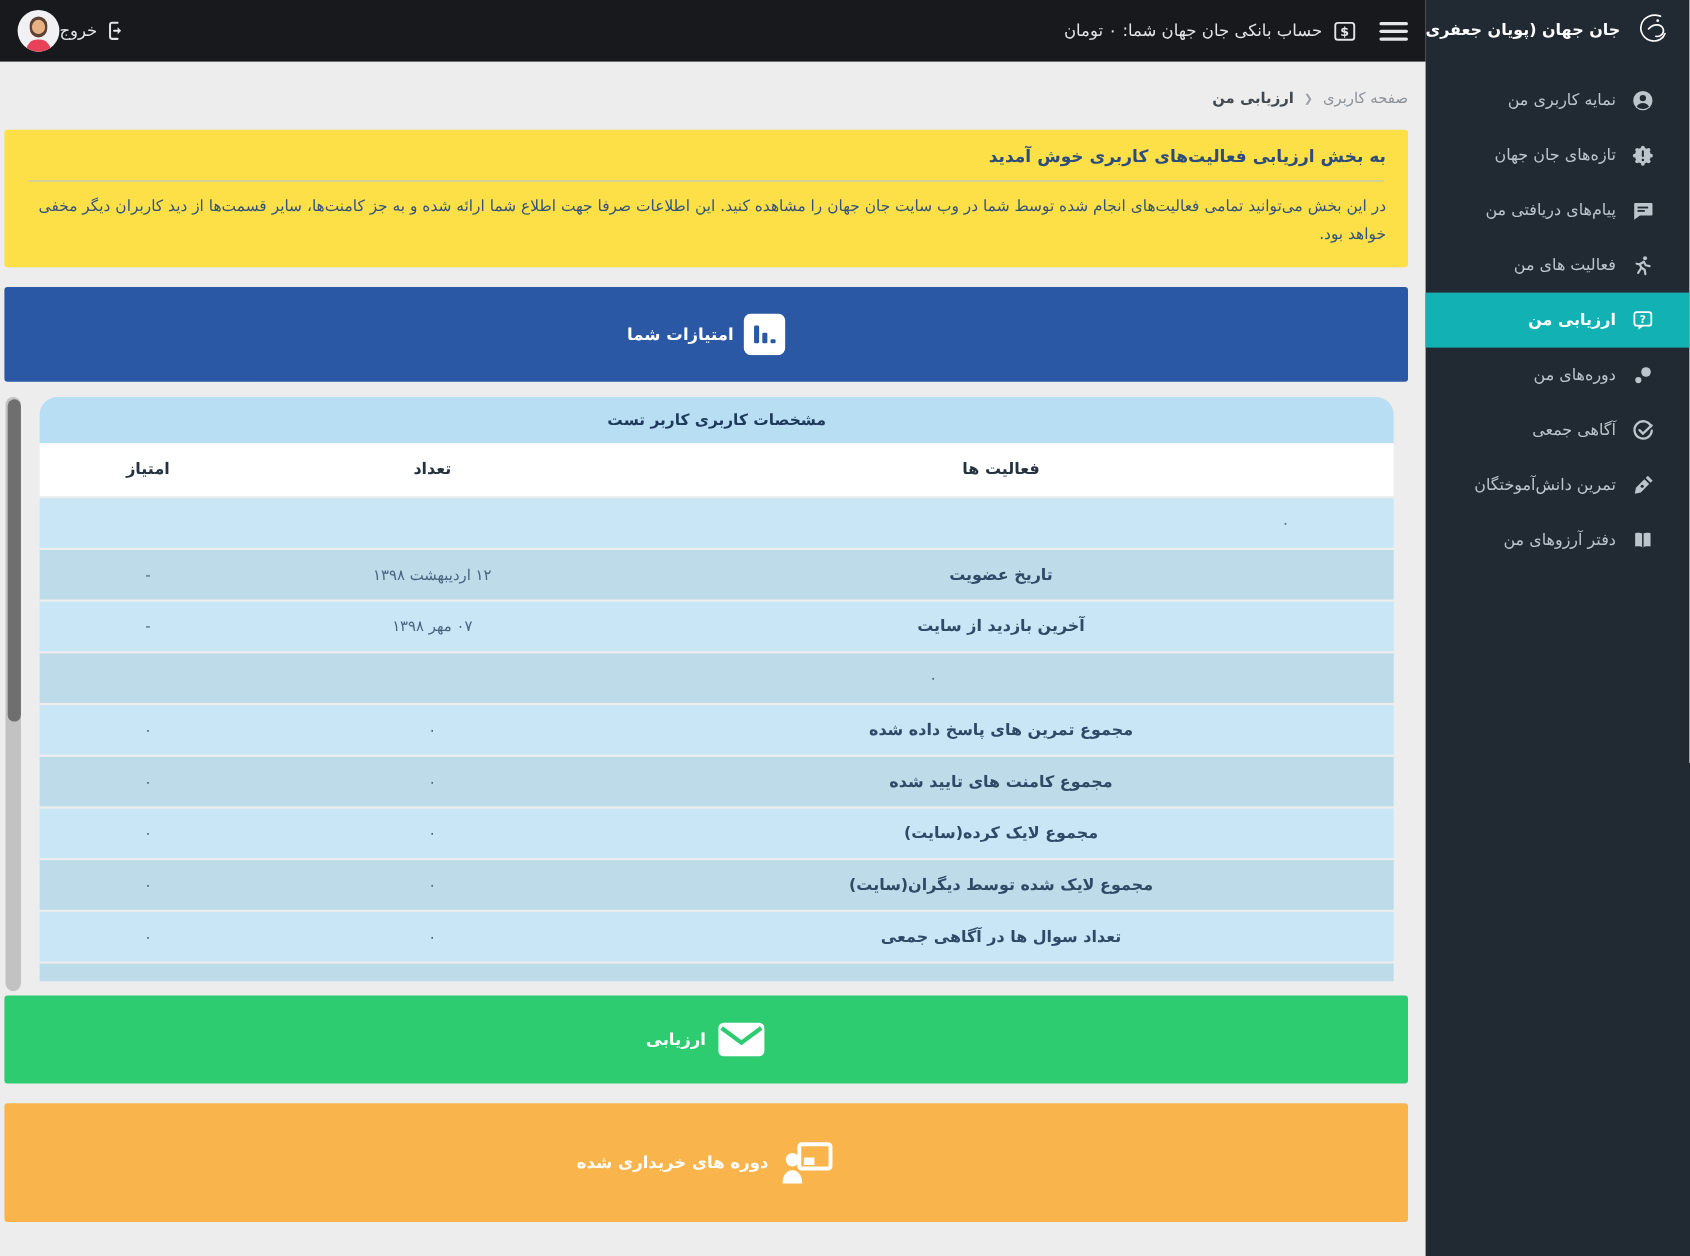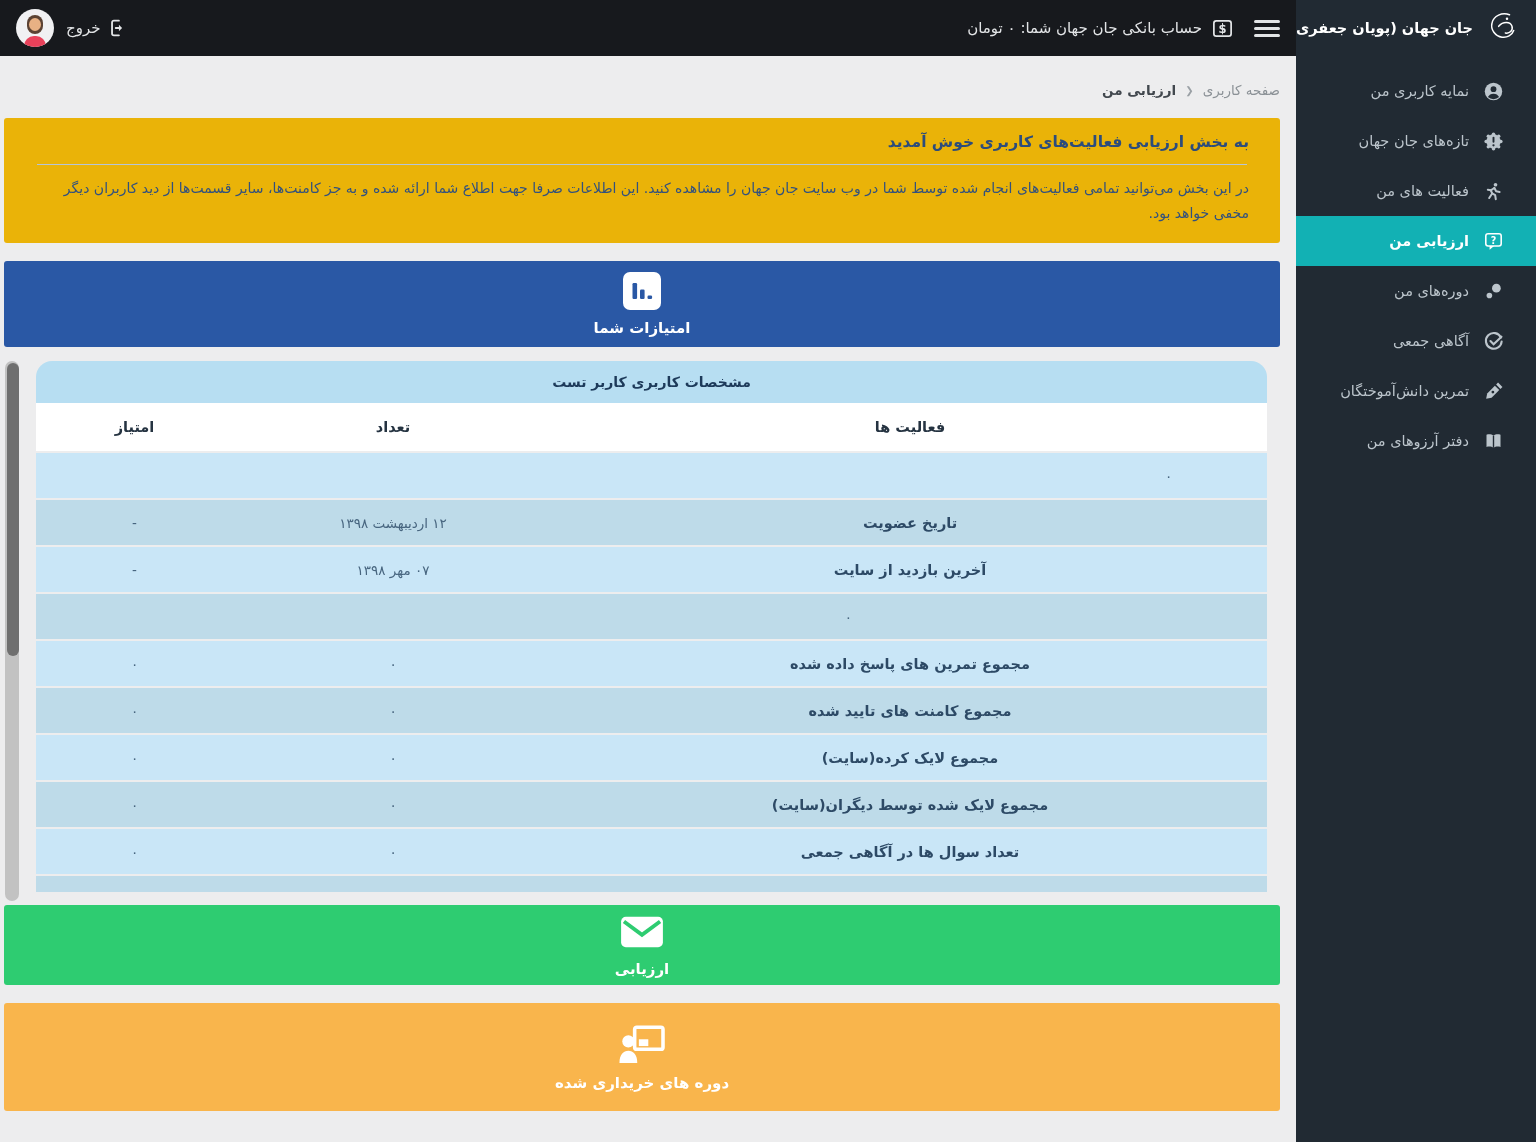--- a/index.html
+++ b/index.html
@@ -37,21 +37,21 @@
   .topbar {
     height: 56px; background: #17191d; color: #e3e5e7;
     display: flex; align-items: center; justify-content: space-between;
     padding: 0 16px; flex: 0 0 auto;
   }
   .topbar-right { display: flex; align-items: center; gap: 20px; }
   .hamburger { width: 26px; display: flex; flex-direction: column; gap: 4px; cursor: pointer; background: none; border: none; padding: 0; }
   .hamburger span { display: block; height: 3px; border-radius: 2px; background: #e3e5e7; }
   .money-badge { display: flex; align-items: center; gap: 9px; font-size: 15px; color: #e3e5e7; }
   .money-badge svg { width: 23px; height: 23px; }
-  .topbar-left { display: flex; gap: 12px; }
+  .topbar-left { display: flex; }
   .logout-btn {
     display: flex; align-items: center; gap: 7px; background: none; border: none;
     color: #e3e5e7; font-size: 15px; cursor: pointer;
     font-family: inherit;
   }
   .logout-btn svg { width: 22px; height: 22px; }
   .avatar { width: 38px; height: 38px; border-radius: 50%; background: #f1f1f3; position: relative; overflow: hidden; cursor: pointer; flex: 0 0 auto; }
   .av-hair { position: absolute; top: 6px; right: 11px; width: 16px; height: 19px; border-radius: 8px; background: #5b4233; }
   .av-face { position: absolute; top: 9px; right: 13px; width: 12px; height: 13px; border-radius: 50%; background: #e8b184; }
   .av-body { position: absolute; bottom: -4px; right: 8px; width: 22px; height: 15px; border-radius: 10px 10px 0 0; background: #e8415a; }
@@ -62,30 +62,30 @@
 
   .breadcrumb {
     height: 62px; display: flex; align-items: center; gap: 9px;
     font-size: 13.5px; padding-top: 6px;
   }
   .crumb-parent { color: #8b9196; cursor: pointer; }
   .crumb-sep { color: #9aa0a5; font-size: 10px; }
   .crumb-current { color: #42484e; font-weight: 700; }
 
   .welcome {
-    background: #eab308; border-radius: 3px; padding: 15px 31px 17px;
+    background: #fde047; border-radius: 3px; padding: 15px 20px 17px;
     color: #2c4c7c;
   }
   .welcome h2 { font-size: 15.5px; font-weight: 700; }
   .welcome hr { border: none; border-top: 1px solid #b5c5d9; margin: 13px 2px 11px; }
   .welcome p { font-size: 14px; line-height: 1.8; color: #32517e; }
 
   .big-btn {
     width: 100%; border: none; border-radius: 3px; cursor: pointer;
-    display: flex; flex-direction: column; align-items: center; justify-content: center;
+    display: flex; flex-direction: row; align-items: center; justify-content: center;
     gap: 9px; color: #fff; font-family: inherit;
   }
   .big-btn .btn-label { font-size: 15px; font-weight: 700; }
   .btn-scores { margin-top: 18px; height: 86px; background: #2a58a5; }
   .btn-eval { margin-top: 4px; height: 80px; background: #2ecc71; }
   .btn-purchased { margin-top: 18px; height: 108px; background: #f9b54c; }
 
   
   .table-wrap { position: relative; margin-top: 14px; height: 540px; overflow: hidden; flex: 0 0 auto; }
   .scroll-track {
@@ -163,20 +163,30 @@
                 <circle cx="17.9" cy="17.9" r="2"></circle>
                 <circle cx="12" cy="12" r="8.2"></circle>
               </g>
               <rect x="10.9" y="6.5" width="2.2" height="7" rx="1.1" fill="#212a33"></rect>
               <circle cx="12" cy="16.4" r="1.3" fill="#212a33"></circle>
             </svg>
           </span>
     <span class="nav-label">تازه‌های جان جهان</span>
   </div>
 
+  <div class="nav-item">
+    <span class="nav-icon">
+            <svg viewBox="0 0 24 24">
+              <path d="M3 4h18a1 1 0 0 1 1 1v11a1 1 0 0 1-1 1H9l-6 4.5V5a1 1 0 0 1 1-1z" fill="currentColor"></path>
+              <rect x="6.5" y="7.8" width="11" height="1.9" fill="#212a33"></rect>
+              <rect x="6.5" y="11.3" width="7.5" height="1.9" fill="#212a33"></rect>
+            </svg>
+          </span>
+    <span class="nav-label">پیام‌های دریافتی من</span>
+  </div>
 
   <div class="nav-item">
     <span class="nav-icon">
             <svg viewBox="0 0 24 24" fill="none" stroke="currentColor" stroke-width="2.3" stroke-linecap="round" stroke-linejoin="round">
               <circle cx="14.3" cy="4.3" r="2.1" fill="currentColor" stroke="none"></circle>
               <path d="M13 8l-4.2 2.6 1.7 3.6-3.4 5.3"></path>
               <path d="M13 8l2 3.6 4 .9"></path>
               <path d="M10.5 14.2l3.4 2 .7 4.6"></path>
               <path d="M9 10.6 5.5 10"></path>
             </svg>

